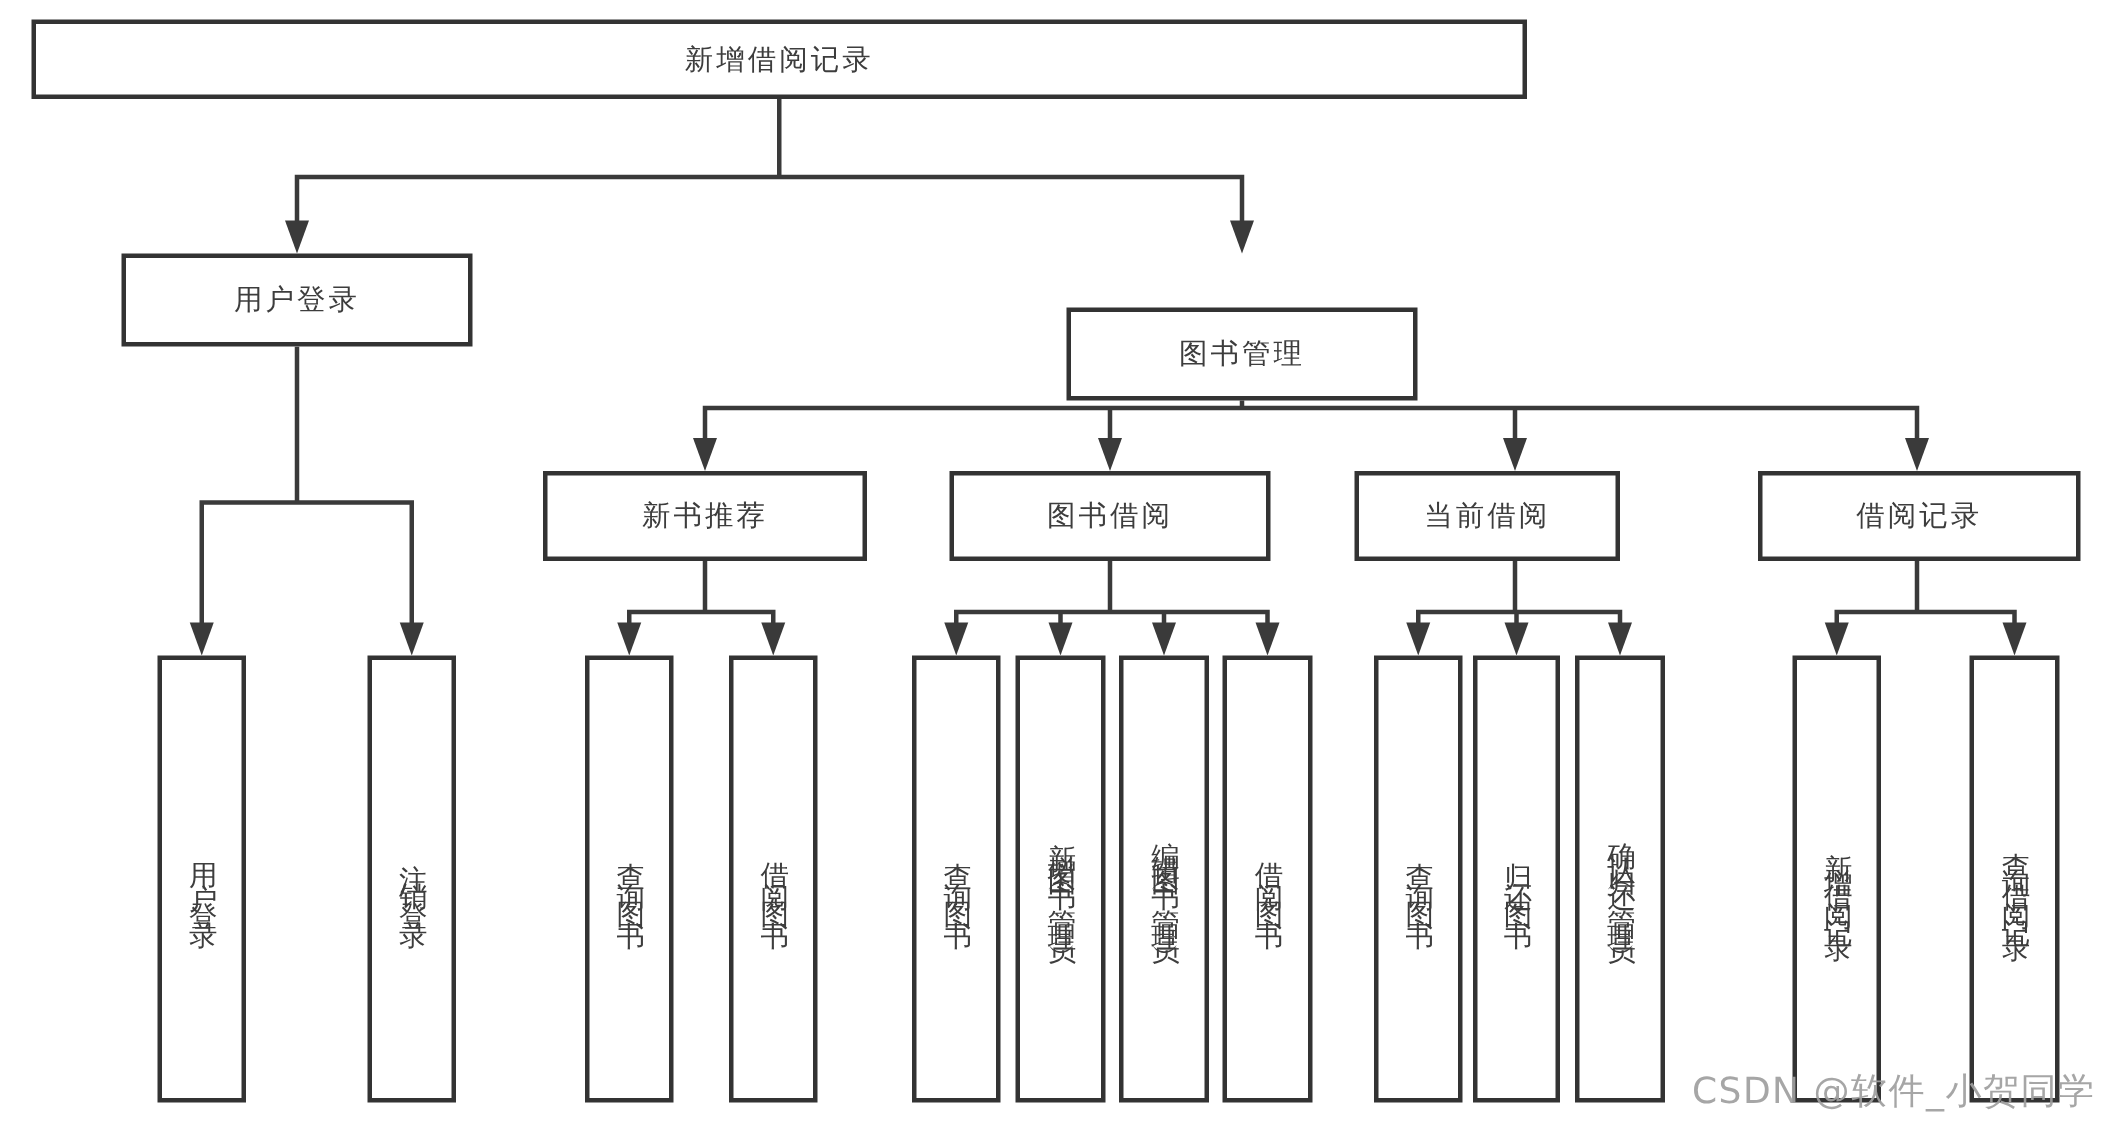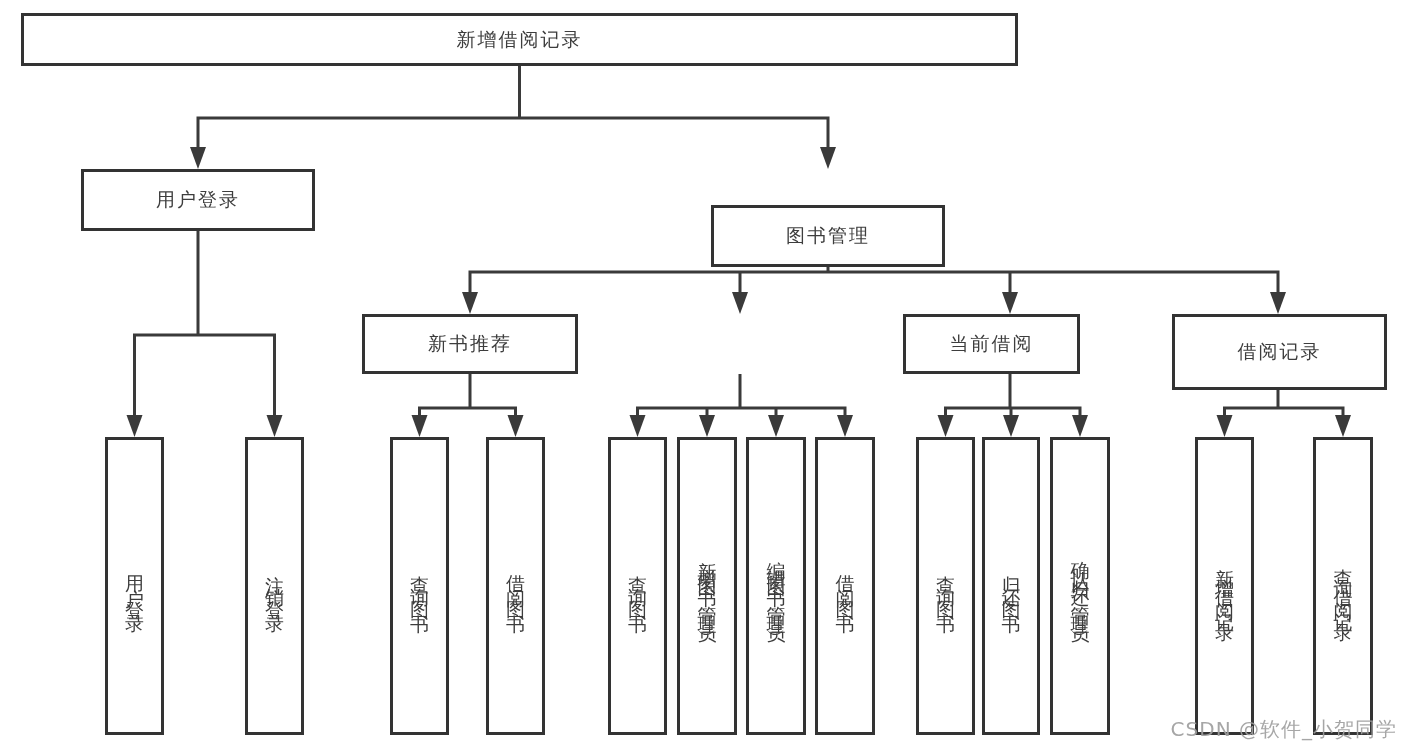--- a/index.html
+++ b/index.html
@@ -51,21 +51,21 @@
     font-size: 19px;
     line-height: 1.05;
     letter-spacing: 13px;
     color: #3d3d3d;
     max-height: 288px;
   }
   .watermark {
     position: absolute;
     right: 8px;
     bottom: 4px;
-    font-size: 20px;
+    font-size: 24px;
     color: rgba(158, 158, 158, 0.92);
     letter-spacing: 1px;
     z-index: 3;
     white-space: nowrap;
   }
 </style>
 </head>
 <body>
 
 <div class="canvas">
@@ -124,24 +124,27 @@
   <div class="node" style="left:81px; top:169px; width:234px; height:62px;">
     <span class="lbl">用户登录</span>
   </div>
   <div class="node" style="left:711px; top:169px; width:234px; height:62px;margin-top:36px;">
     <span class="lbl">图书管理</span>
   </div>
 
   <div class="node" style="left:362px; top:314px; width:216px; height:60px;text-align:center;">
     <span class="lbl">新书推荐</span>
   </div>
+  <div class="node" style="left:633px; top:314px; width:214px; height:60px;">
+    <span class="lbl">图书借阅</span>
+  </div>
   <div class="node" style="left:903px; top:314px; width:177px; height:60px;">
     <span class="lbl">当前借阅</span>
   </div>
-  <div class="node" style="left:1172px; top:314px; width:215px; height:76px;">
+  <div class="node" style="left:1172px; top:314px; width:215px; height:60px;">
     <span class="lbl">借阅记录</span>
   </div>
 
   <div class="leaf" style="left:105px; top:437px;">
     <span class="vlbl">用户登录</span>
   </div>
   <div class="leaf" style="left:245px; top:437px;">
     <span class="vlbl">注销登录</span>
   </div>
 

